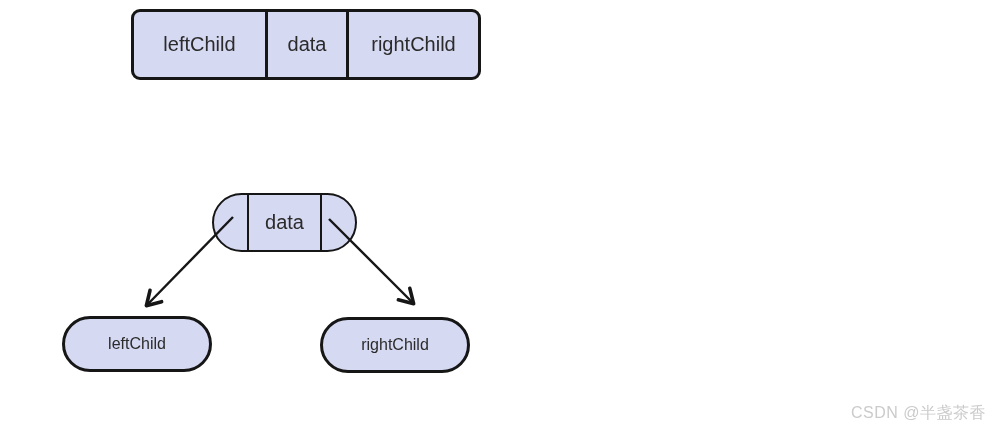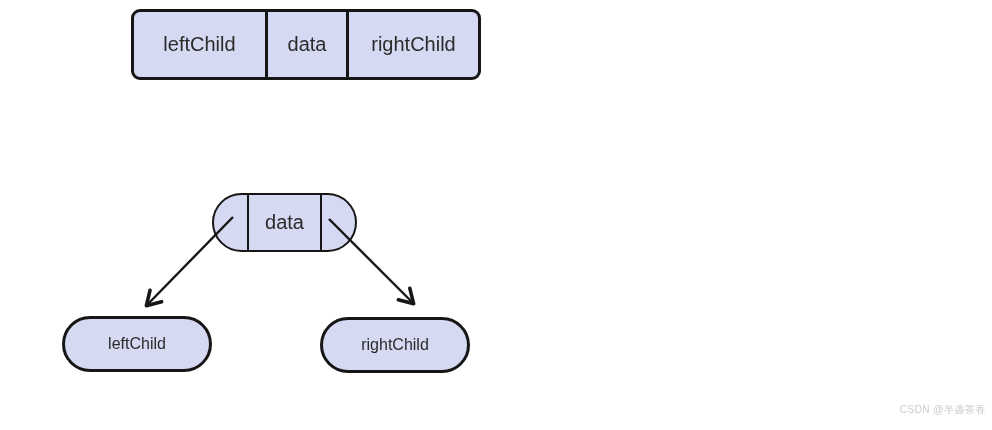--- a/index.html
+++ b/index.html
@@ -98,21 +98,21 @@
     font-size: 16px;
   }
   .pill-left  { left: 62px;  top: 316px; }
   .pill-right { left: 320px; top: 317px; }
 
   
   .watermark {
     position: absolute;
     right: 6px;
     top: 403px;
-    font-size: 10px;
+    font-size: 16px;
     color: var(--watermark, #cbcbcb);
     letter-spacing: 0.5px;
     user-select: none;
   }
 </style>
 </head>
 <body>
 
 <div class="canvas">
 

